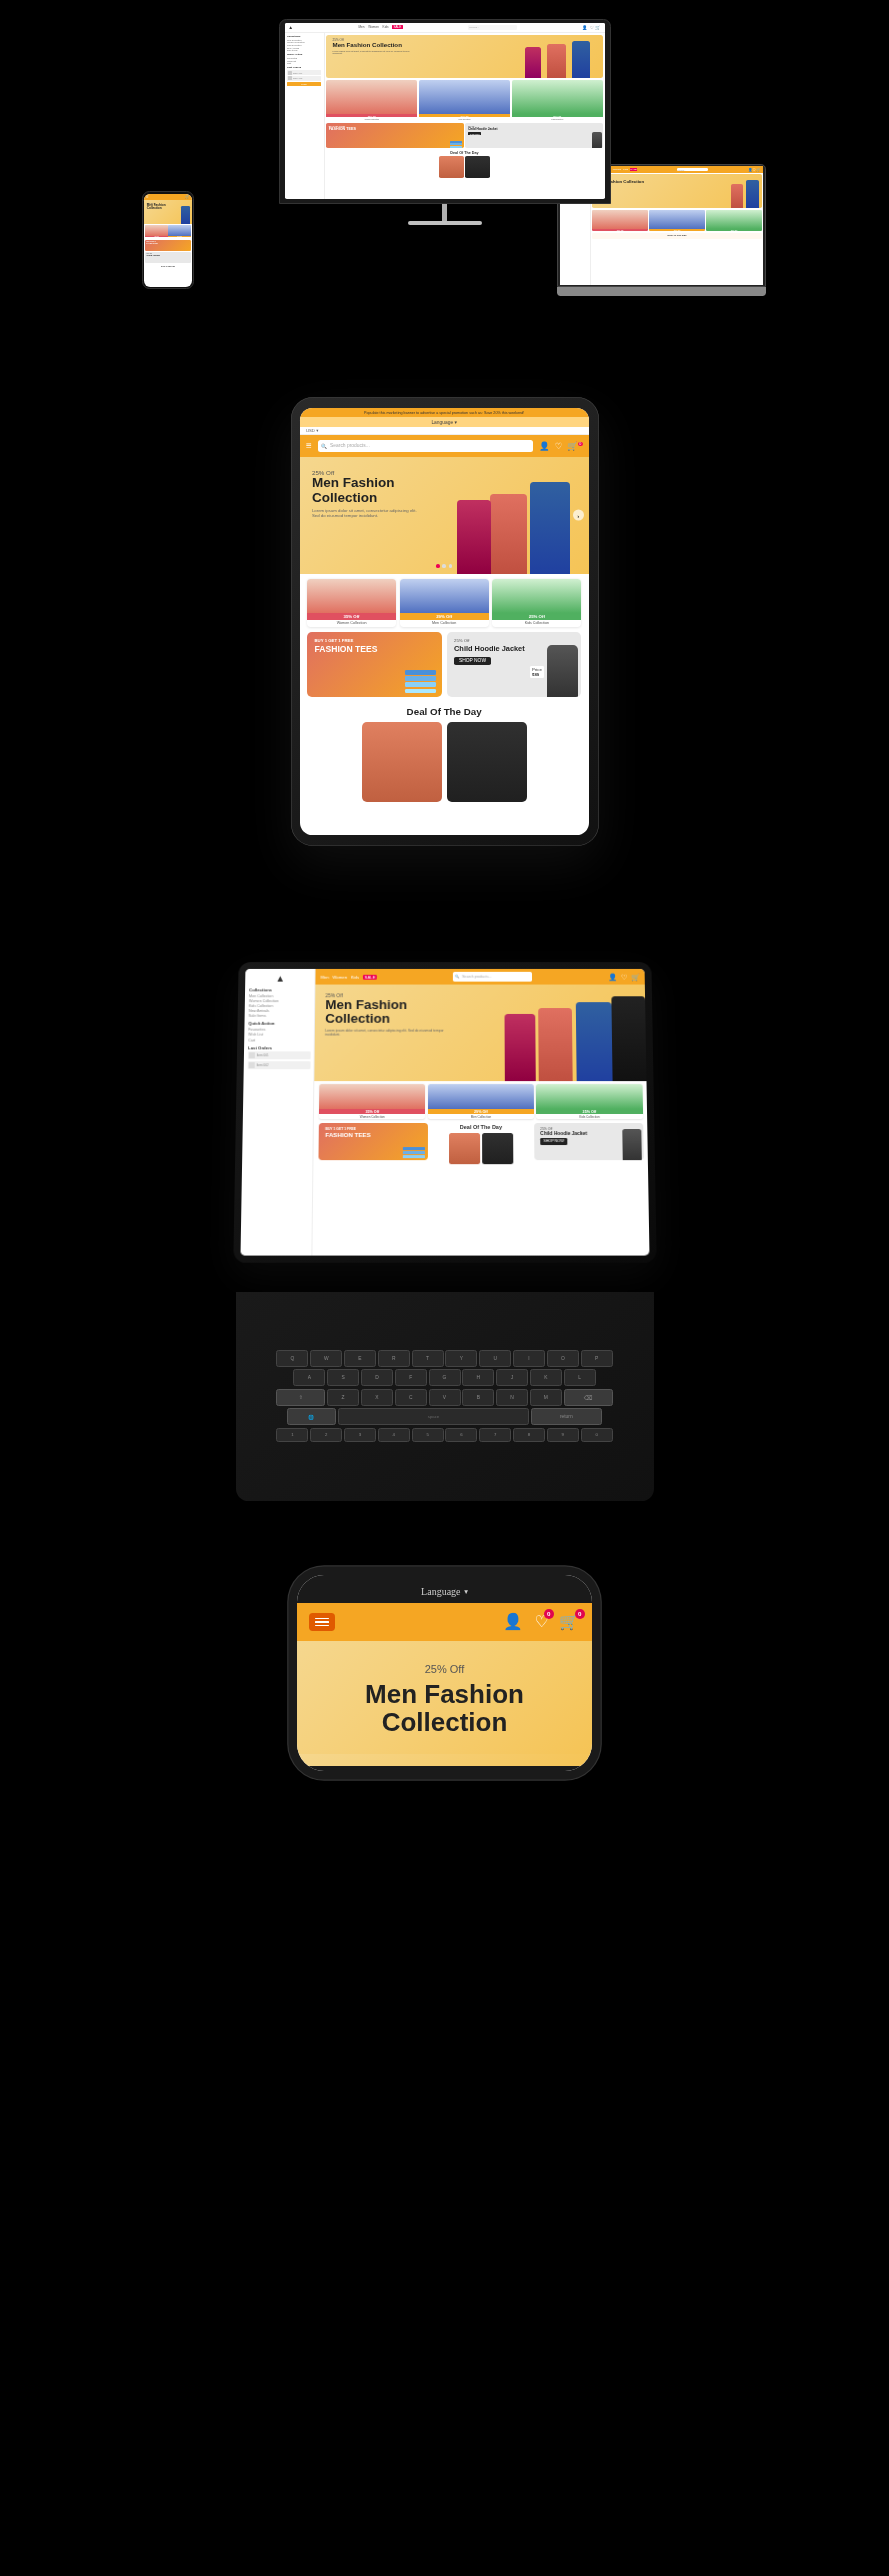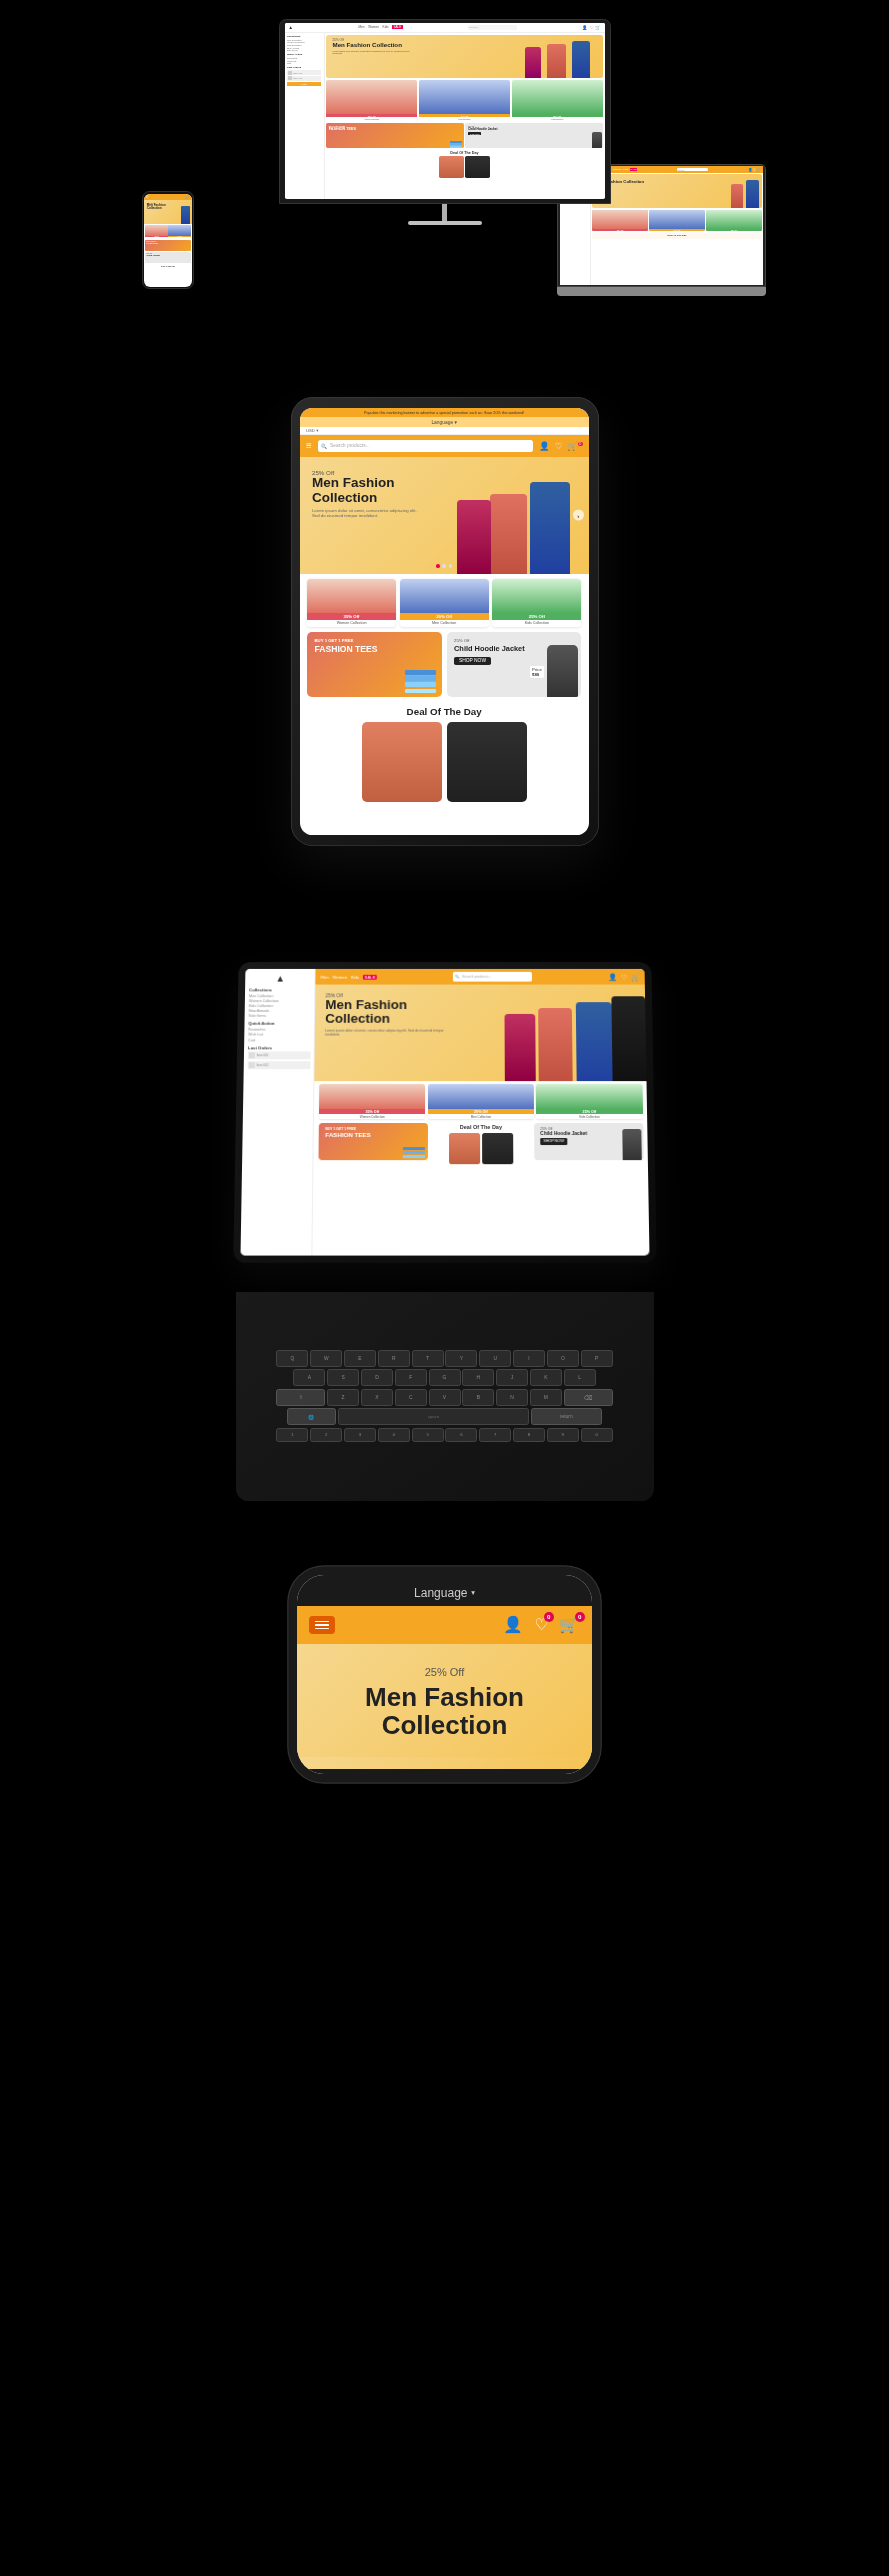--- a/index.html
+++ b/index.html
@@ -587,21 +587,21 @@
       </div>
     </div>
   </div>
 
   <div style="width:100%; display:flex; align-items:flex-start; justify-content:center; padding:49px 0 37px; margin-top:12.3px;">
     <div style="width:295px; background:#fff; border-radius:27px; box-shadow:0 0 0 8.6px #1a1a1a, 0 0 0 9.8px #333, 0 12.3px 37px rgba(0,0,0,0.5); overflow:hidden; position:relative;">
 
       <div style="height:4.9px; background:#1a1a1a;"></div>
 
       <div style="background:#1a1a1a; padding:6.2px 9.8px; text-align:center; display:flex; align-items:center; justify-content:center; gap:3.7px;">
-        <span style="color:#ccc; font-size:12px; font-weight:500;">Language</span>
+        <span style="color:#ccc; font-size:10px; font-weight:500;font-family:Liberation Serif, serif;">Language</span>
         <span style="color:#ccc; font-size:7.4px;">▾</span>
       </div>
 
       <div style="background:#f5a623; padding:7.4px 12.3px; display:flex; align-items:center; justify-content:space-between; height:38px;">
 
         <button style="background:#e05a00; border:none; border-radius:3.7px; padding:4.9px 6.2px; cursor:pointer; display:flex; flex-direction:column; gap:2.5px; outline:none;">
           <div style="width:13.5px; height:1.2px; background:#fff; border-radius:0.6px;"></div>
           <div style="width:13.5px; height:1.2px; background:#fff; border-radius:0.6px;"></div>
           <div style="width:13.5px; height:1.2px; background:#fff; border-radius:0.6px;"></div>
         </button>

